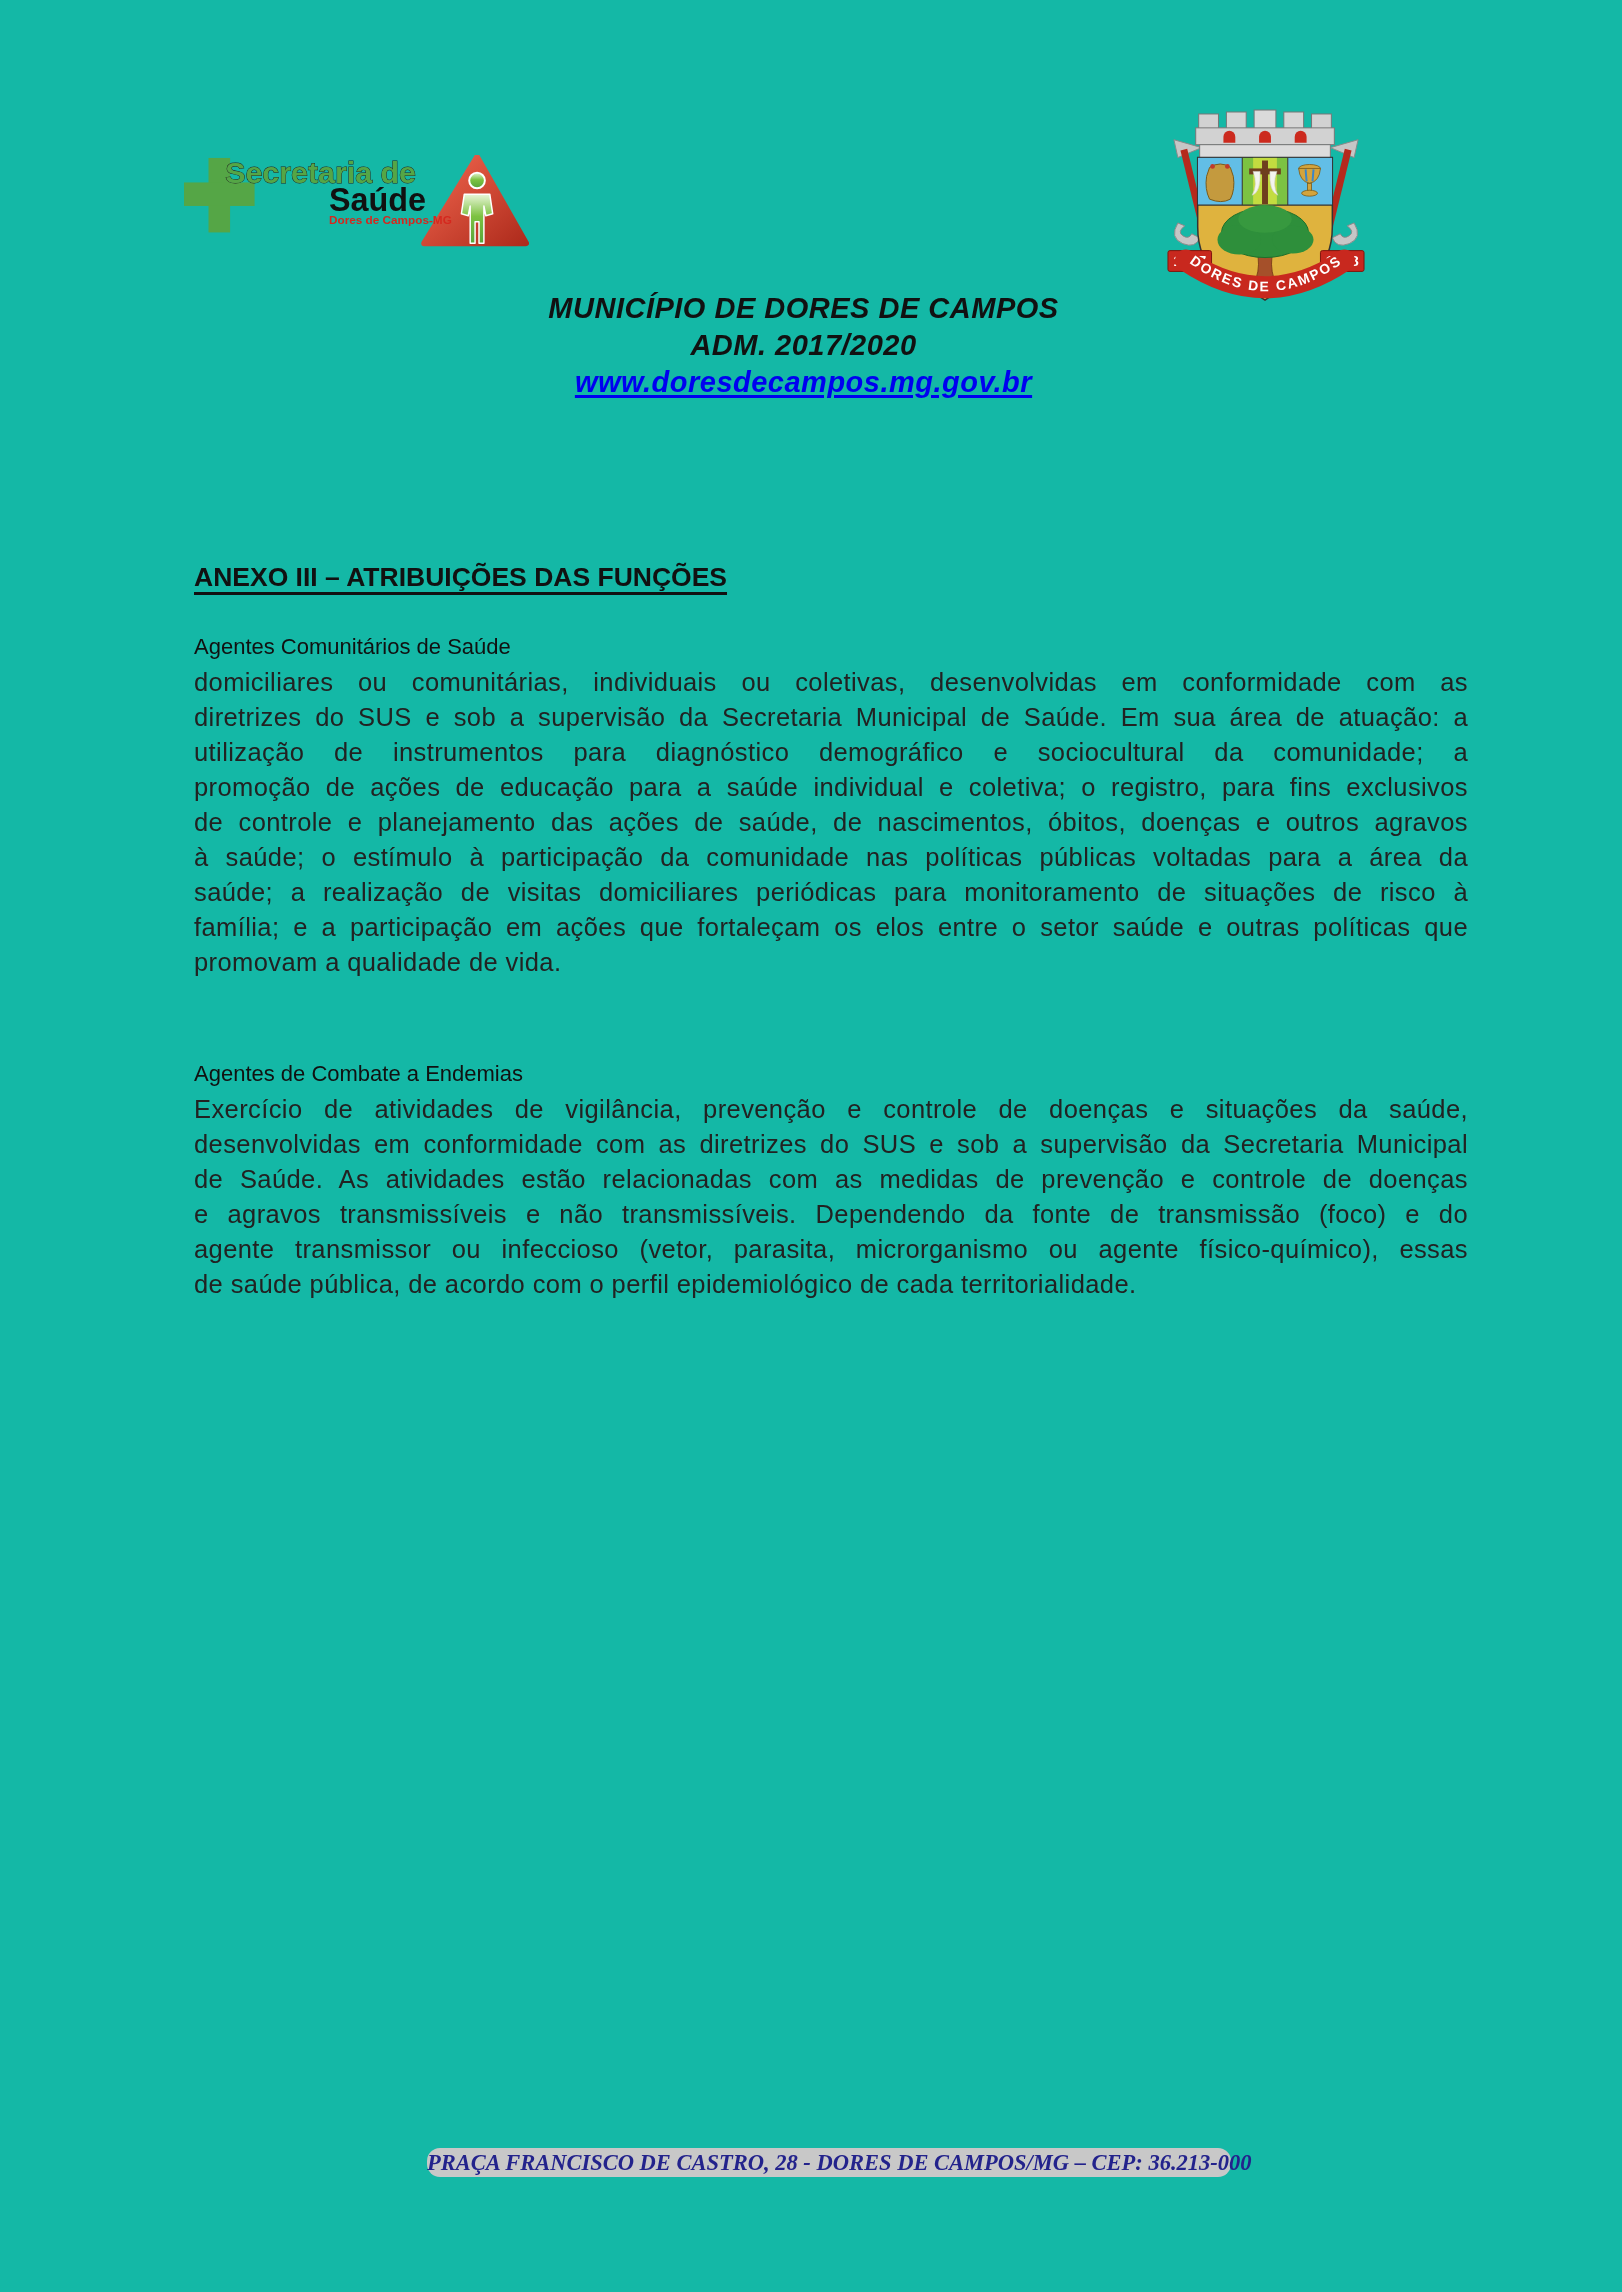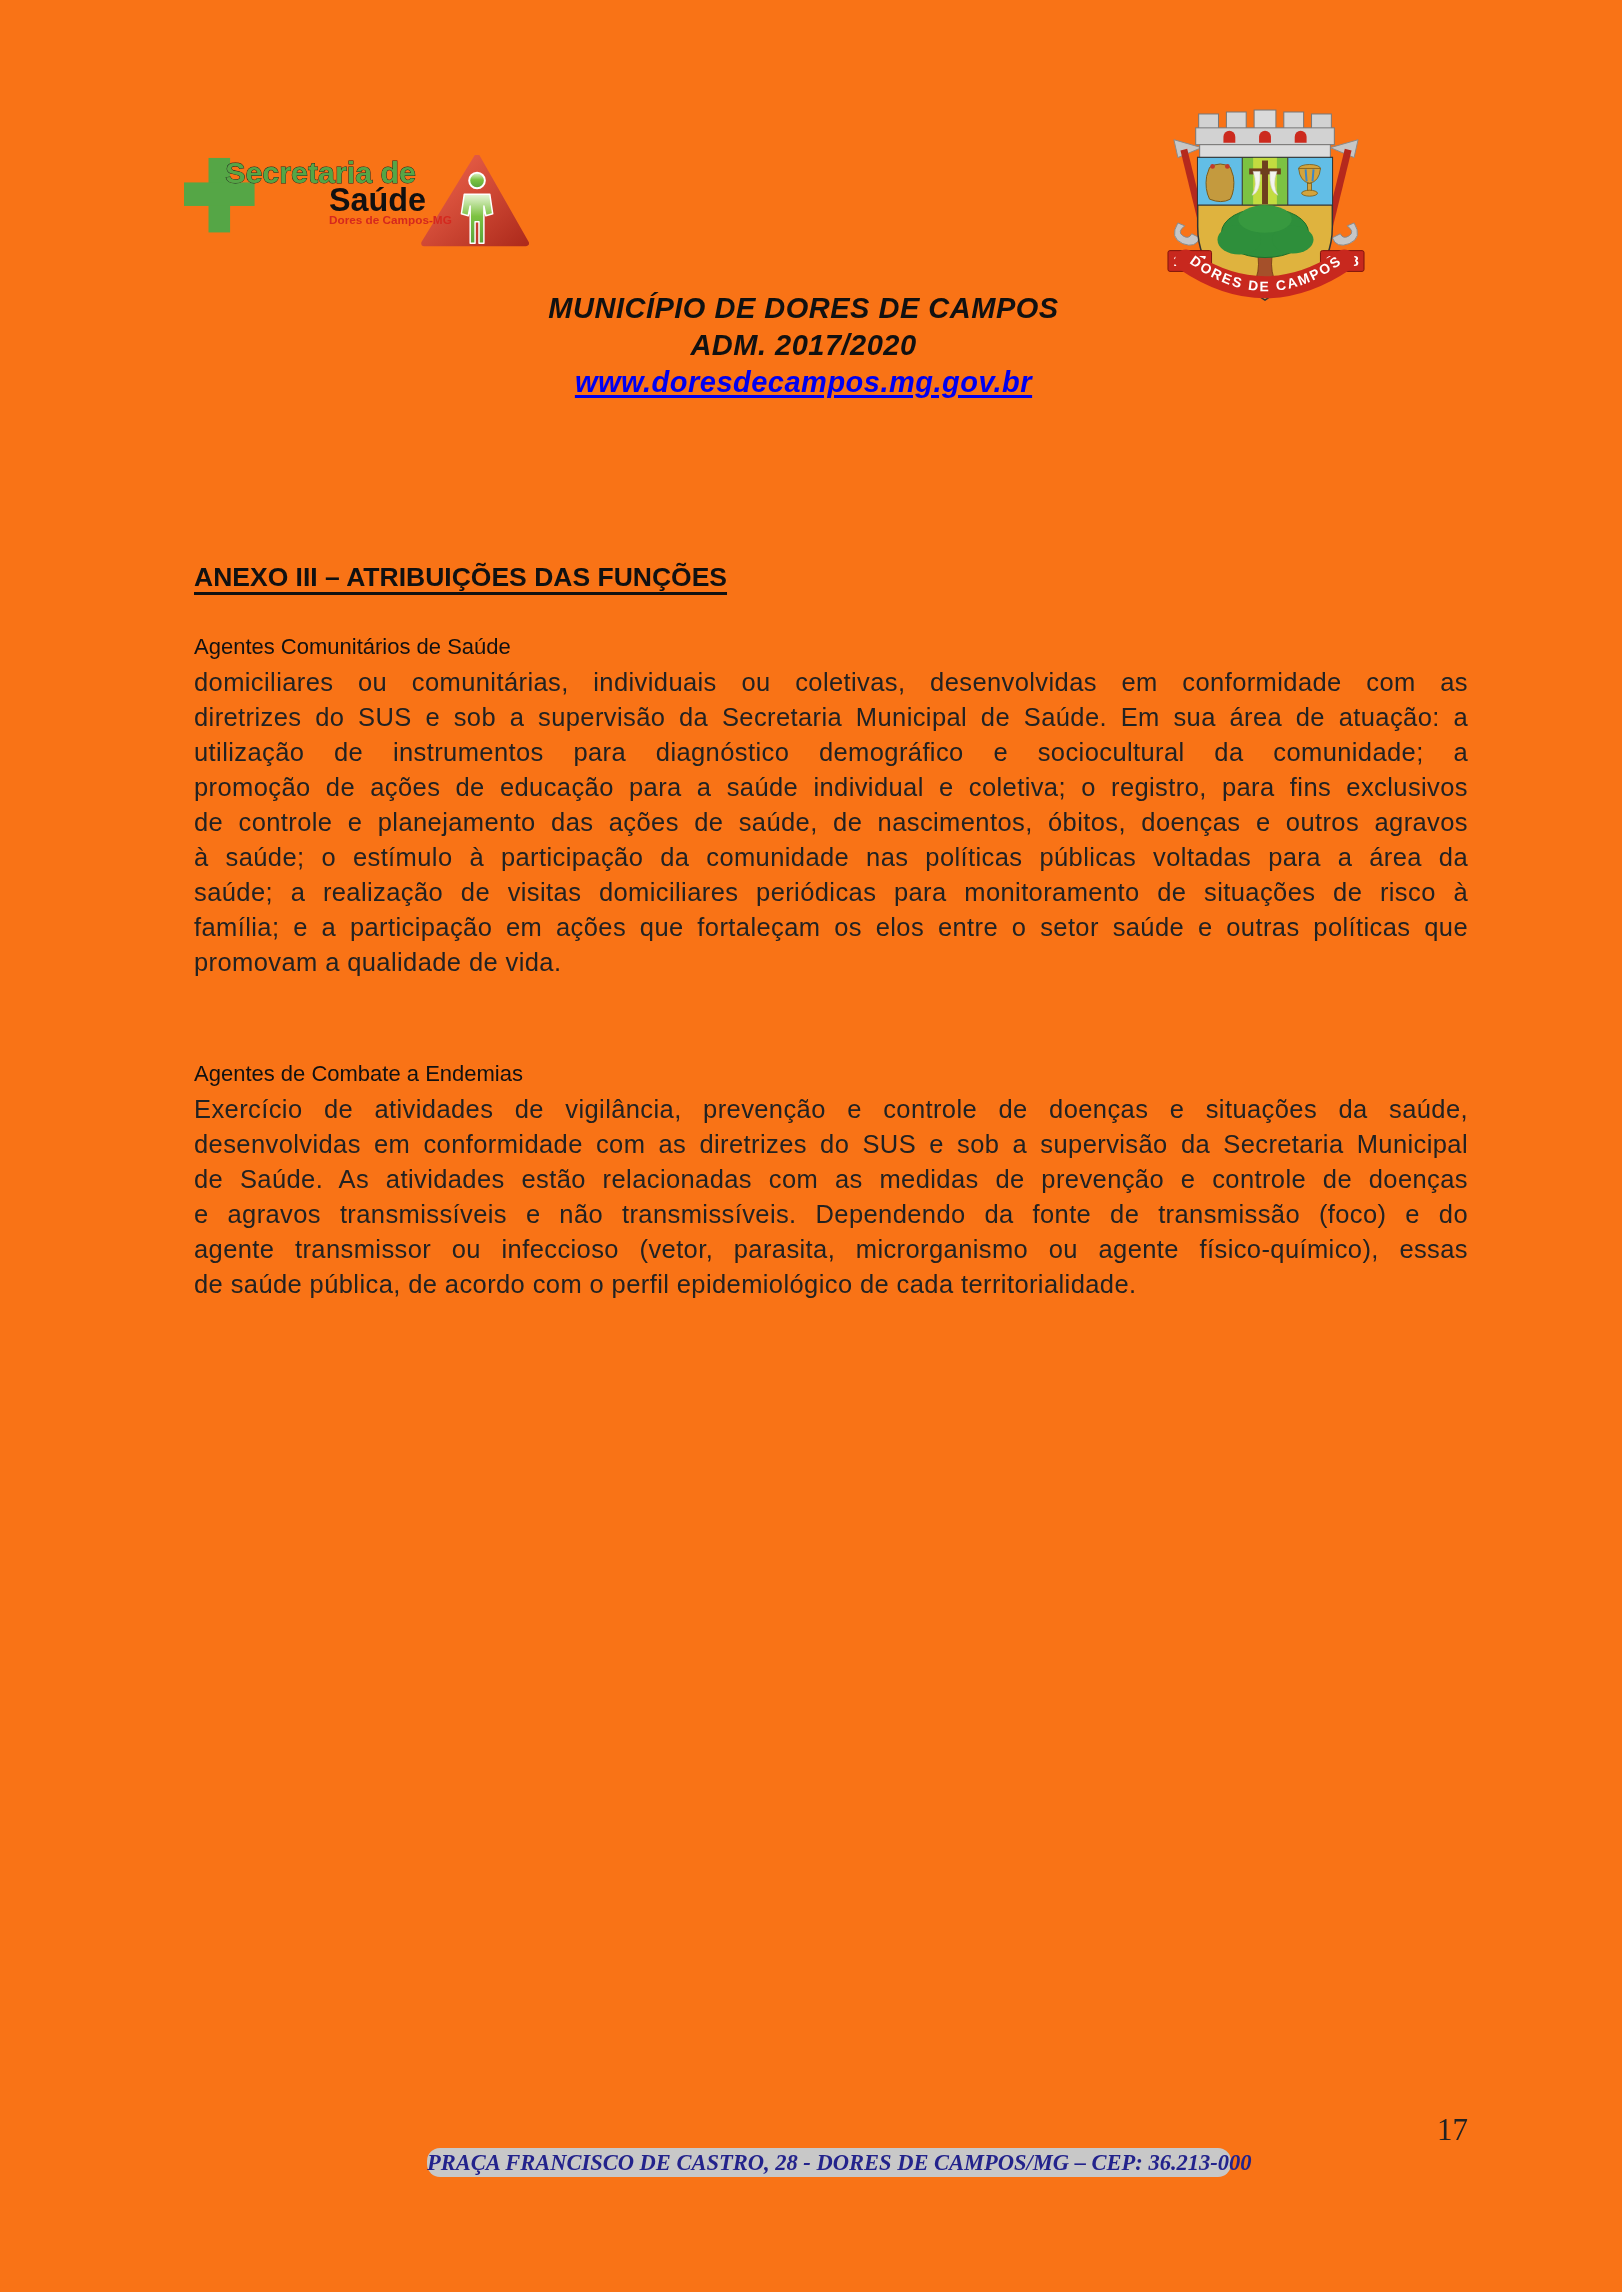--- a/index.html
+++ b/index.html
@@ -1,17 +1,17 @@
 <!DOCTYPE html>
 <html><head>
 <meta charset="utf-8">
 <style>
   html,body{margin:0;padding:0;background:#ffffff;}
   #page{
-    position:relative;width:1622px;height:2293px;background:#f97316;overflow:hidden;
+    position:relative;width:1622px;height:2293px;background:#14b8a6;overflow:hidden;
     font-family:"Liberation Sans",sans-serif;color:#1a1a1a;
   }
   
   #health-logo{position:absolute;left:184px;top:155px;width:345px;height:98px;}
   #coat-of-arms{position:absolute;left:1166px;top:108px;width:200px;height:210px;}
   #title-block{
     position:absolute;left:372px;top:290px;width:863px;text-align:center;
     font-weight:bold;font-style:italic;
   }
   .t1,.t2{font-size:29px;line-height:37px;letter-spacing:0.5px;color:#111;}
@@ -204,19 +204,18 @@
     <div class="lines">
         <div class="bodyline">Exercício de atividades de vigilância, prevenção e controle de doenças e situações da saúde,</div>
         <div class="bodyline">desenvolvidas em conformidade com as diretrizes do SUS e sob a supervisão da Secretaria Municipal</div>
         <div class="bodyline">de Saúde. As atividades estão relacionadas com as medidas de prevenção e controle de doenças</div>
         <div class="bodyline">e agravos transmissíveis e não transmissíveis. Dependendo da fonte de transmissão (foco) e do</div>
         <div class="bodyline">agente transmissor ou infeccioso (vetor, parasita, microrganismo ou agente físico-químico), essas</div>
         <div class="bodyline last">de saúde pública, de acordo com o perfil epidemiológico de cada territorialidade.</div>
       </div>
   </div>
 
-  <div id="page-number">17</div>
   <div id="footer-bar">
     <span>PRAÇA FRANCISCO DE CASTRO, 28 - DORES DE CAMPOS/MG – CEP: 36.213-000</span>
   </div>
 
 </div>
 
 
 </body></html>

